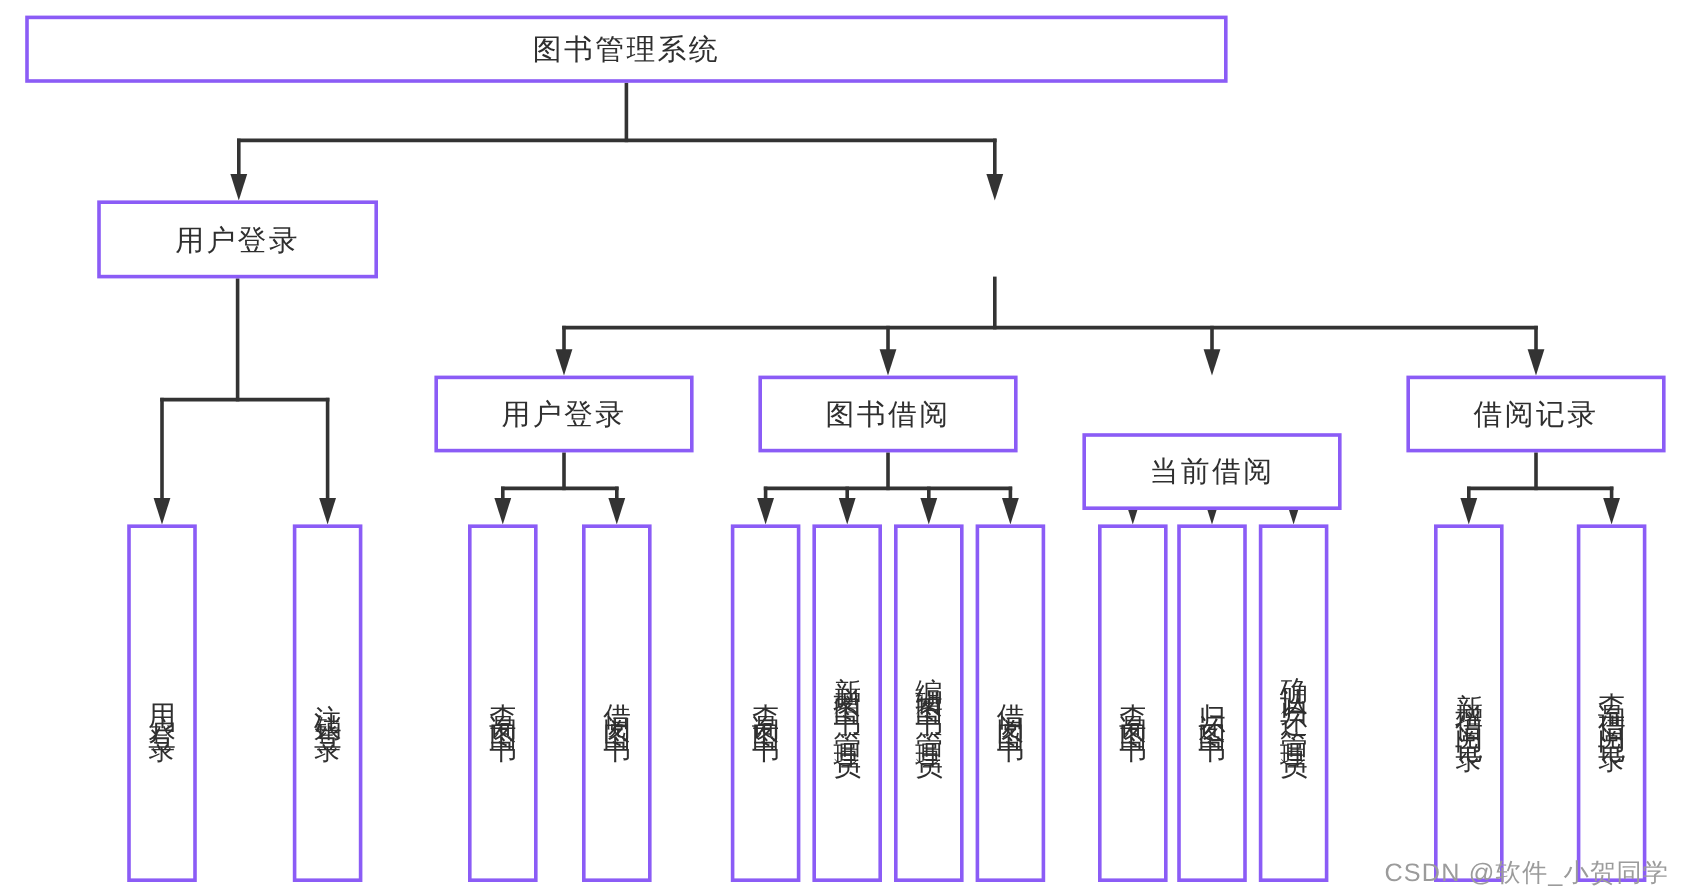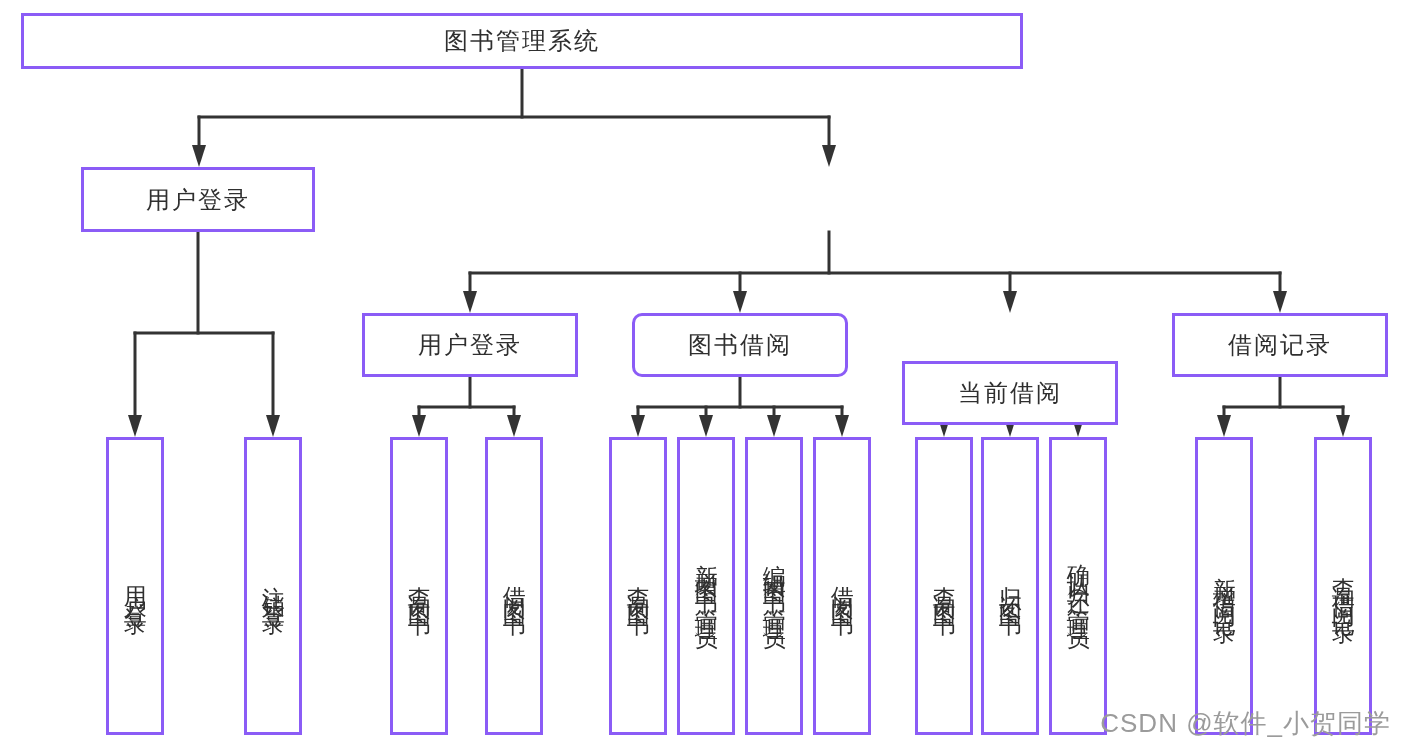--- a/index.html
+++ b/index.html
@@ -37,21 +37,21 @@
     text-orientation: mixed;
     font-size: 23px;
     letter-spacing: 9px;
     line-height: 1.1;
     white-space: nowrap;
   }
   .watermark {
     position: absolute;
     right: 14px;
     bottom: 6px;
-    font-size: 26px;
+    font-size: 21px;
     color: #9b9b9b;
     letter-spacing: 1px;
     white-space: nowrap;
   }
 </style>
 </head>
 <body>
 
 <div class="canvas">
 
@@ -114,21 +114,21 @@
     <span>图书管理系统</span>
   </div>
 
   <div class="box h" style="left:81px; top:167px; width:234px; height:65px;">
     <span>用户登录</span>
   </div>
 
   <div class="box h" style="left:362px; top:313px; width:216px; height:64px;">
     <span>用户登录</span>
   </div>
-  <div class="box h" style="left:632px; top:313px; width:216px; height:64px;border-radius:10px;">
+  <div class="box h" style="left:632px; top:313px; width:216px; height:64px;">
     <span>图书借阅</span>
   </div>
   <div class="box h" style="left:902px; top:313px; width:216px; height:64px;margin-top:48px;">
     <span>当前借阅</span>
   </div>
   <div class="box h" style="left:1172px; top:313px; width:216px; height:64px;">
     <span>借阅记录</span>
   </div>
 
   <div class="box v" style="left:106px; top:437px; width:58px; height:298px;">

